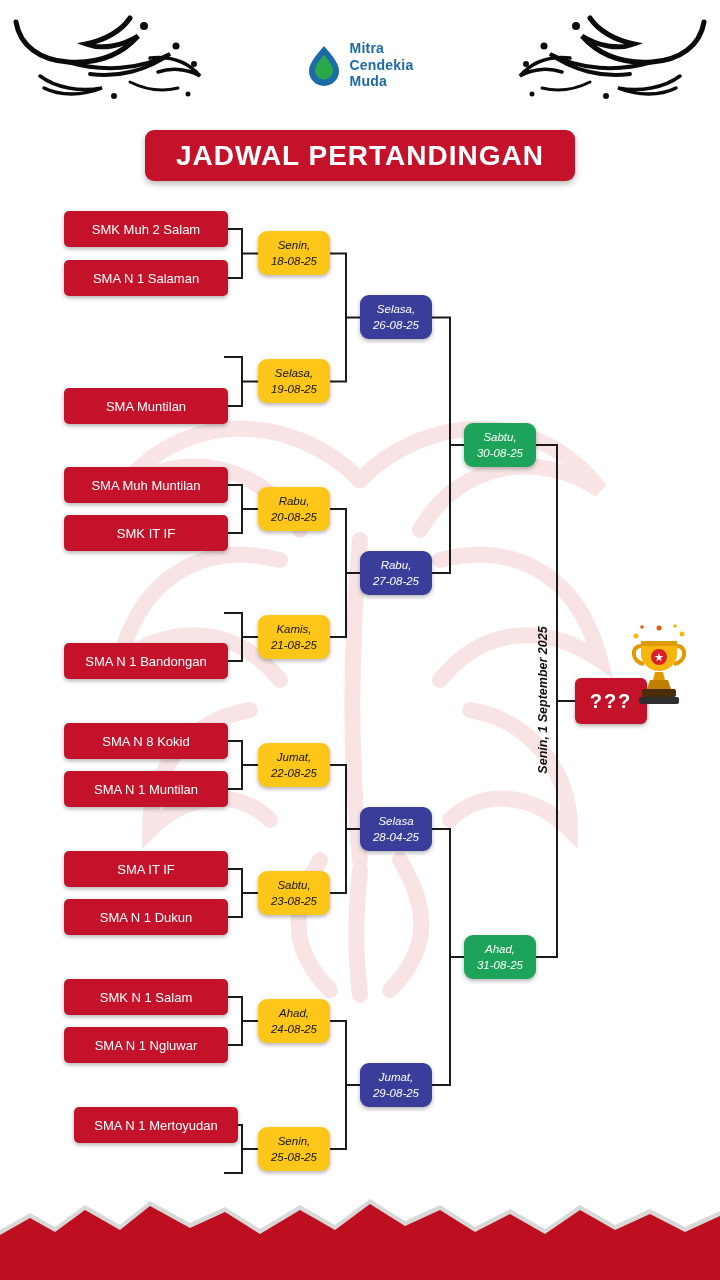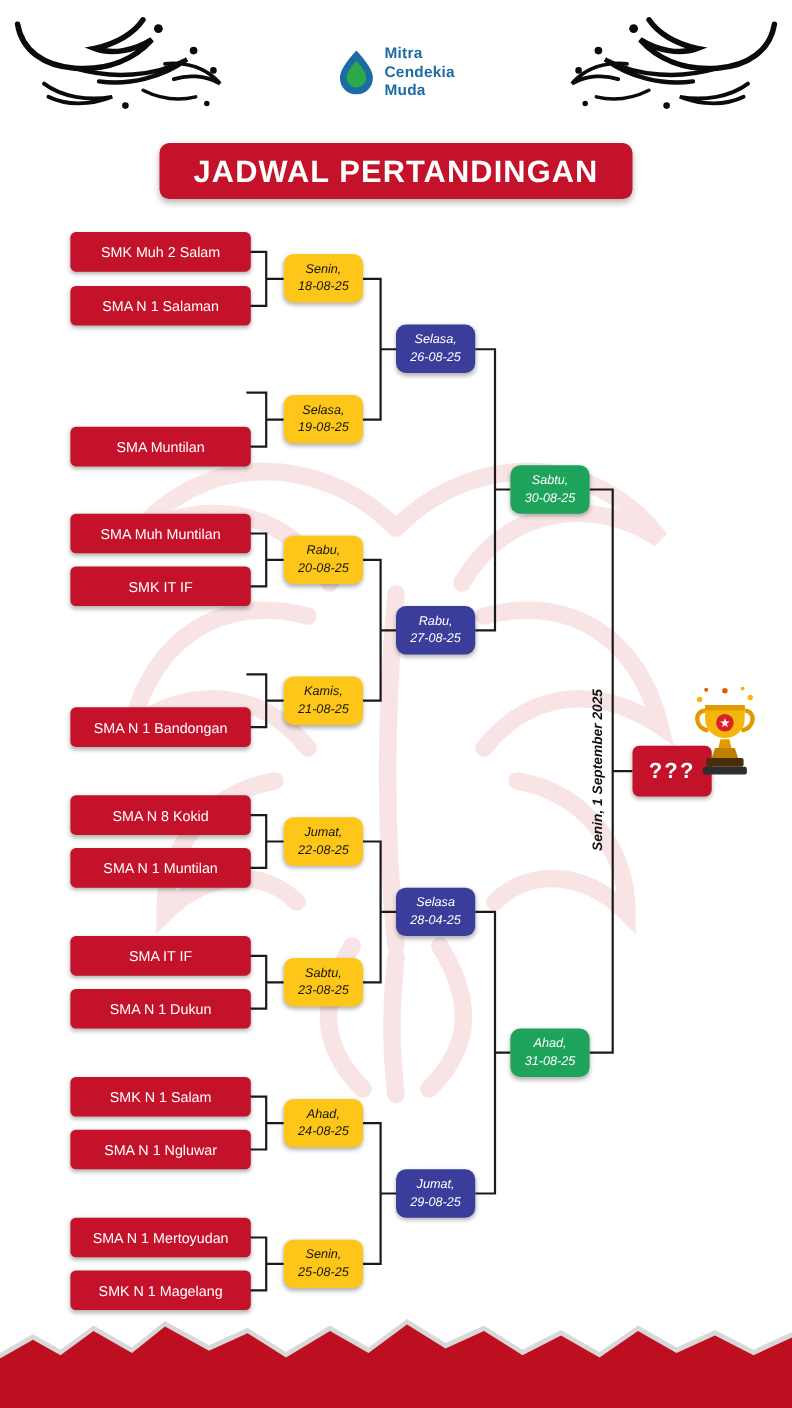--- a/index.html
+++ b/index.html
@@ -143,22 +143,21 @@
   <div class="team" style="left:64px;top:388px">SMA Muntilan</div>
   <div class="team" style="left:64px;top:515px">SMK IT IF</div>
   <div class="team" style="left:64px;top:467px">SMA Muh Muntilan</div>
   <div class="team" style="left:64px;top:643px">SMA N 1 Bandongan</div>
   <div class="team" style="left:64px;top:723px">SMA N 8 Kokid</div>
   <div class="team" style="left:64px;top:771px">SMA N 1 Muntilan</div>
   <div class="team" style="left:64px;top:851px">SMA IT IF</div>
   <div class="team" style="left:64px;top:899px">SMA N 1 Dukun</div>
   <div class="team" style="left:64px;top:979px">SMK N 1 Salam</div>
   <div class="team" style="left:64px;top:1027px">SMA N 1 Ngluwar</div>
-  <div class="team" style="left:64px;top:1107px">SMA N 1 Mertoyudan</div>
-  <div class="team" style="left:64px;top:1155px">SMK N 1 Magelang</div>
+  <div class="team" style="left:74px;top:1107px">SMA N 1 Mertoyudan</div>
 
   <div class="datebox r1" style="left:258px;top:231px">
     <span>Senin,</span>
     <span>18-08-25</span>
   </div>
   <div class="datebox r1" style="left:258px;top:359px">
     <span>Selasa,</span>
     <span>19-08-25</span>
   </div>
   <div class="datebox r1" style="left:258px;top:487px">

